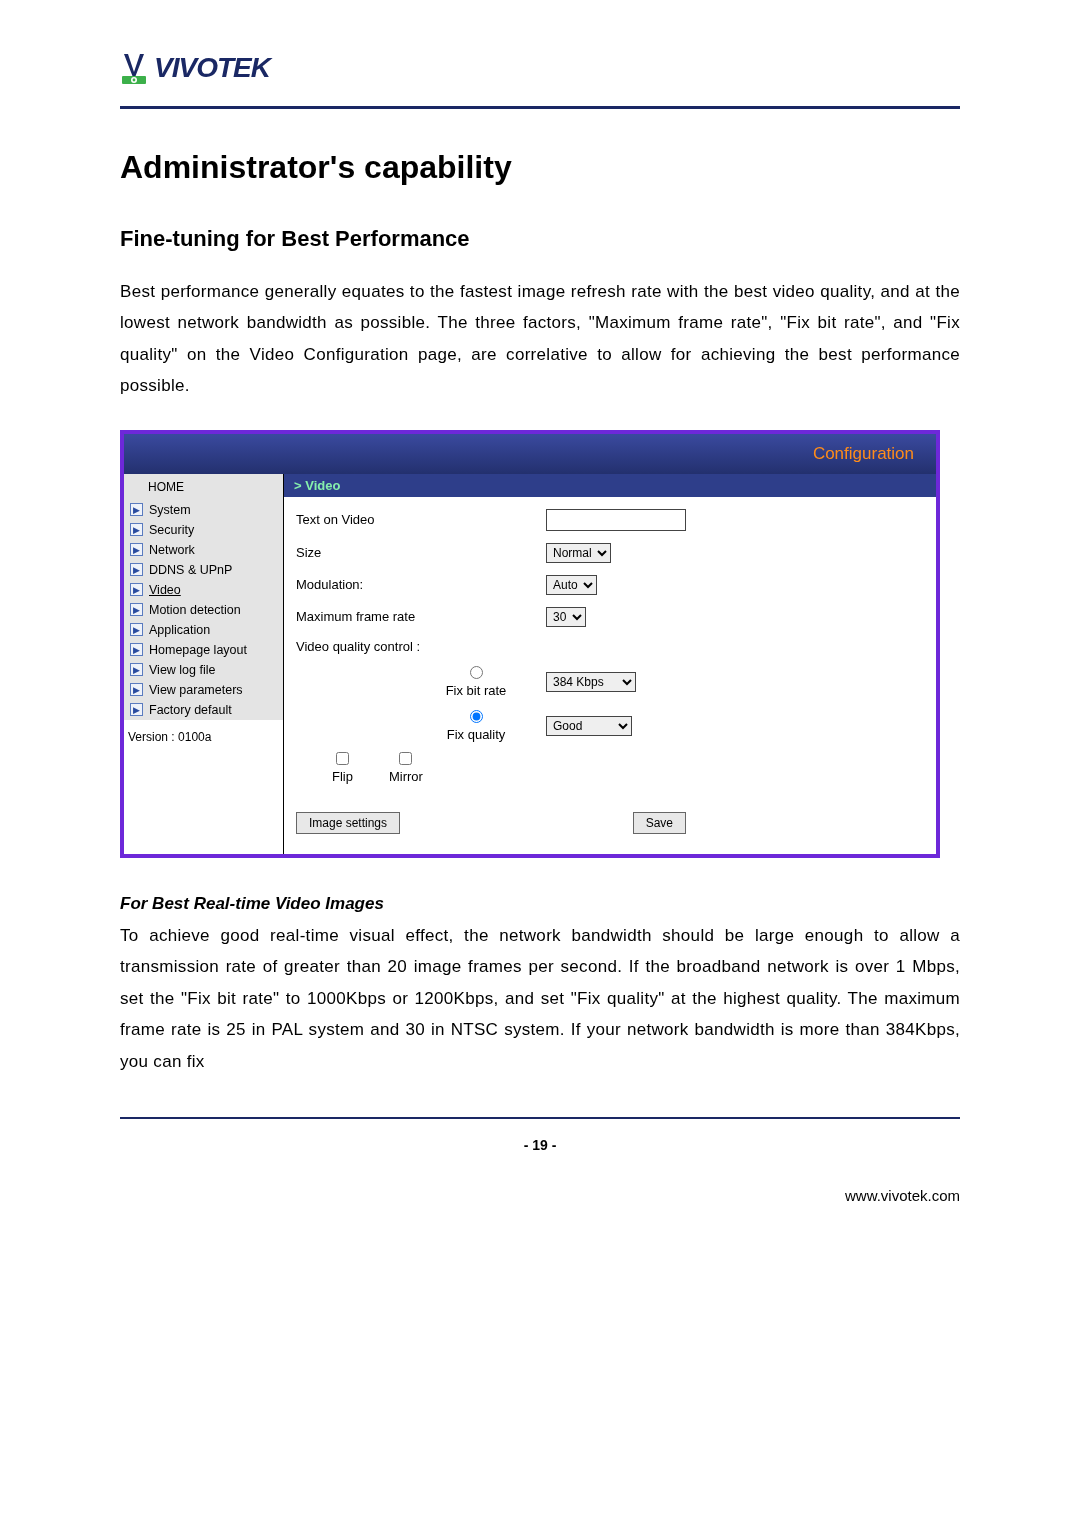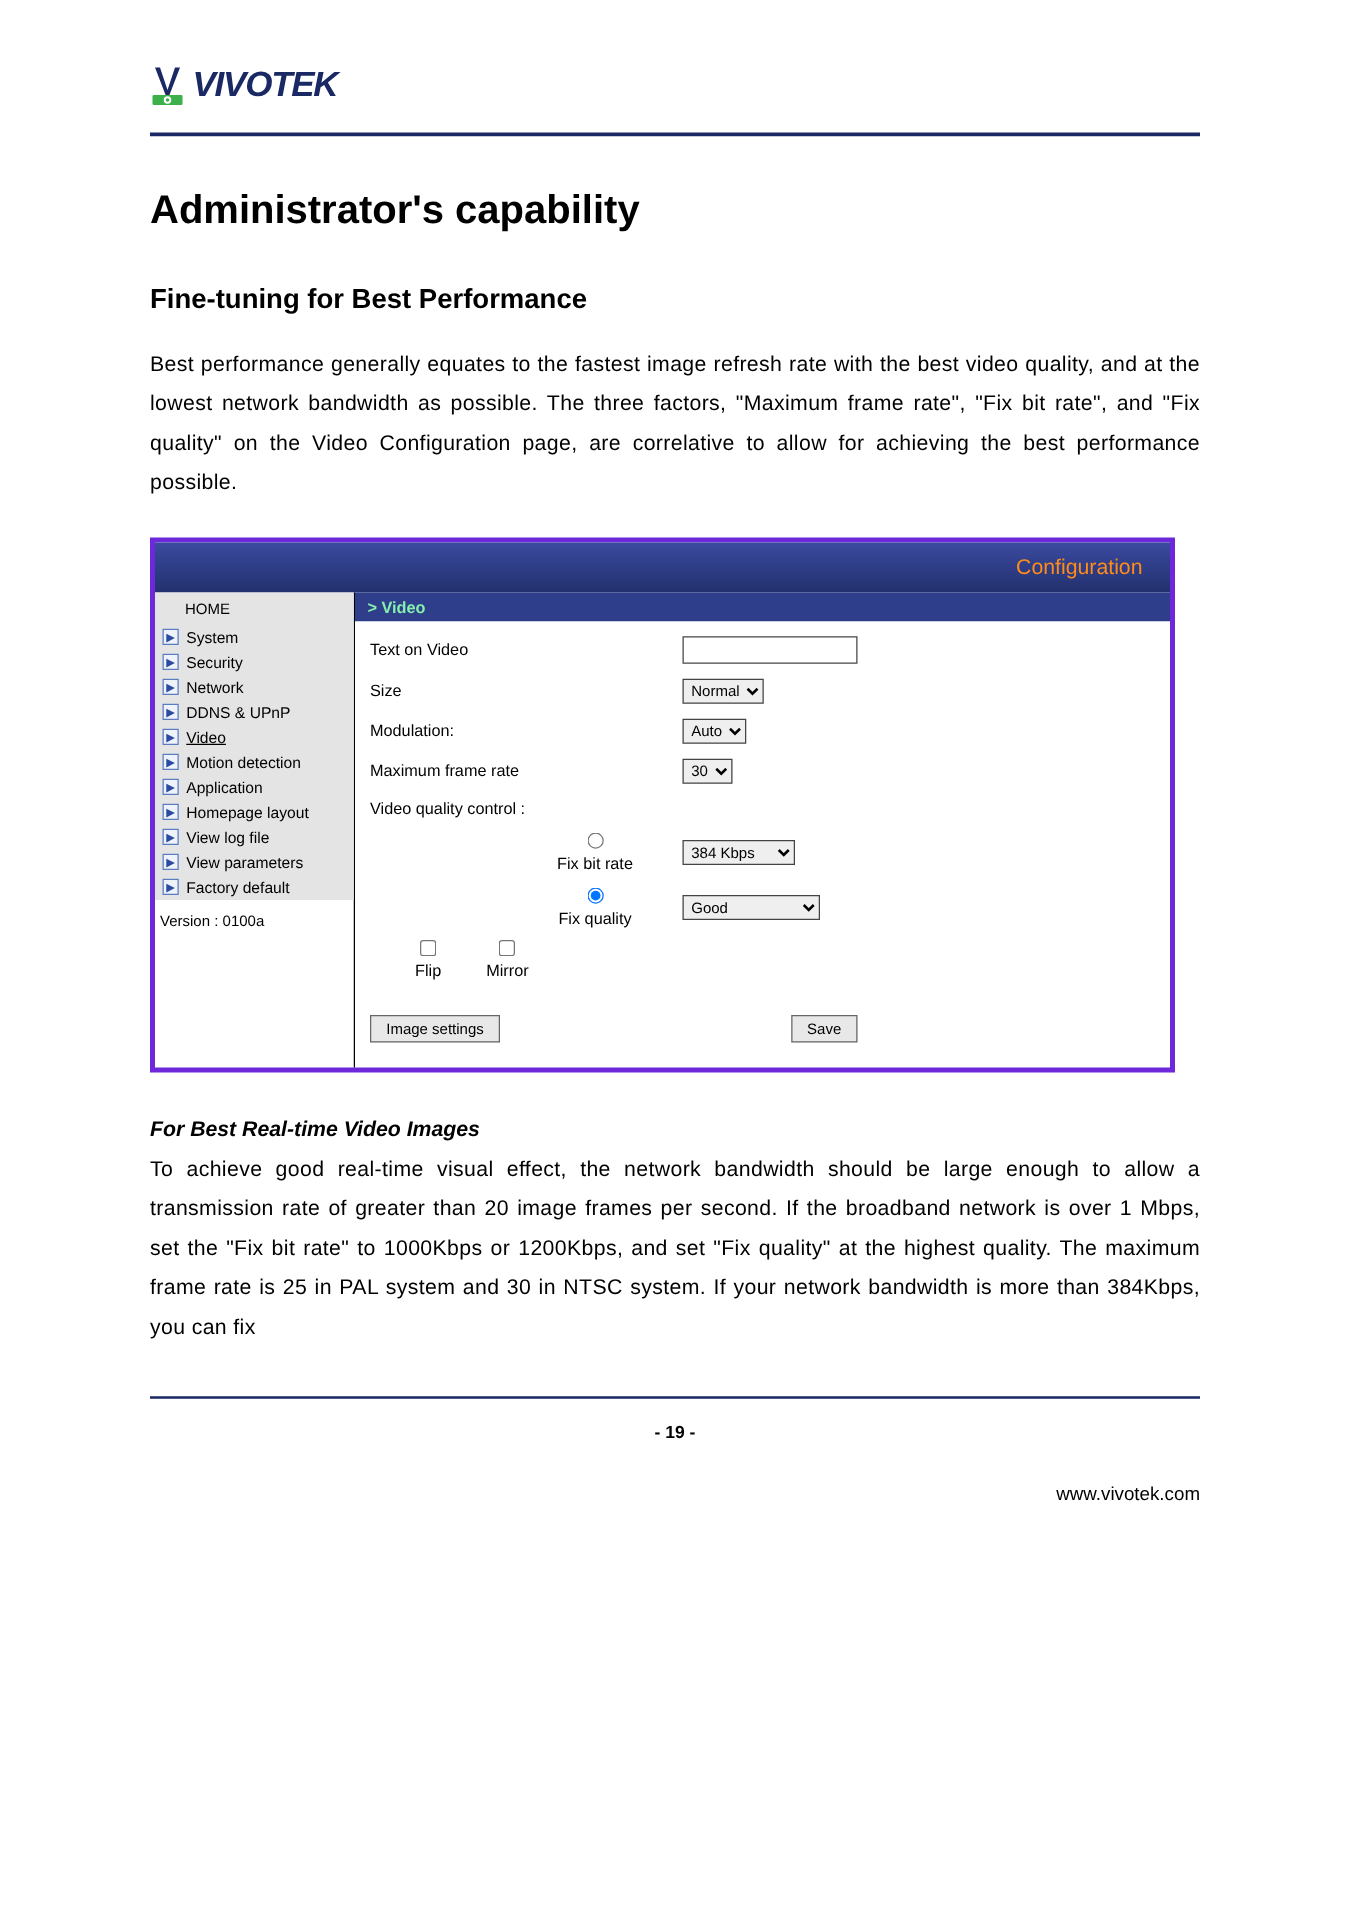--- a/index.html
+++ b/index.html
@@ -203,21 +203,21 @@
           </span>
           <select class="sel" style="width:90px">
             <option>384 Kbps</option>
           </select>
         </div>
         <div class="form-row">
           <span class="sub-label radio-wrap">
             <input type="radio" name="vqc" checked="" style="">
             <span>Fix quality</span>
           </span>
-          <select class="sel" style="width:110px">
+          <select class="sel" style="width:86px">
             <option>Good</option>
           </select>
         </div>
         <div class="chk-row">
           <label class="radio-wrap">
             <input type="checkbox" style="">
             <span>Flip</span>
           </label>
           <label class="radio-wrap">
             <input type="checkbox" style="">

